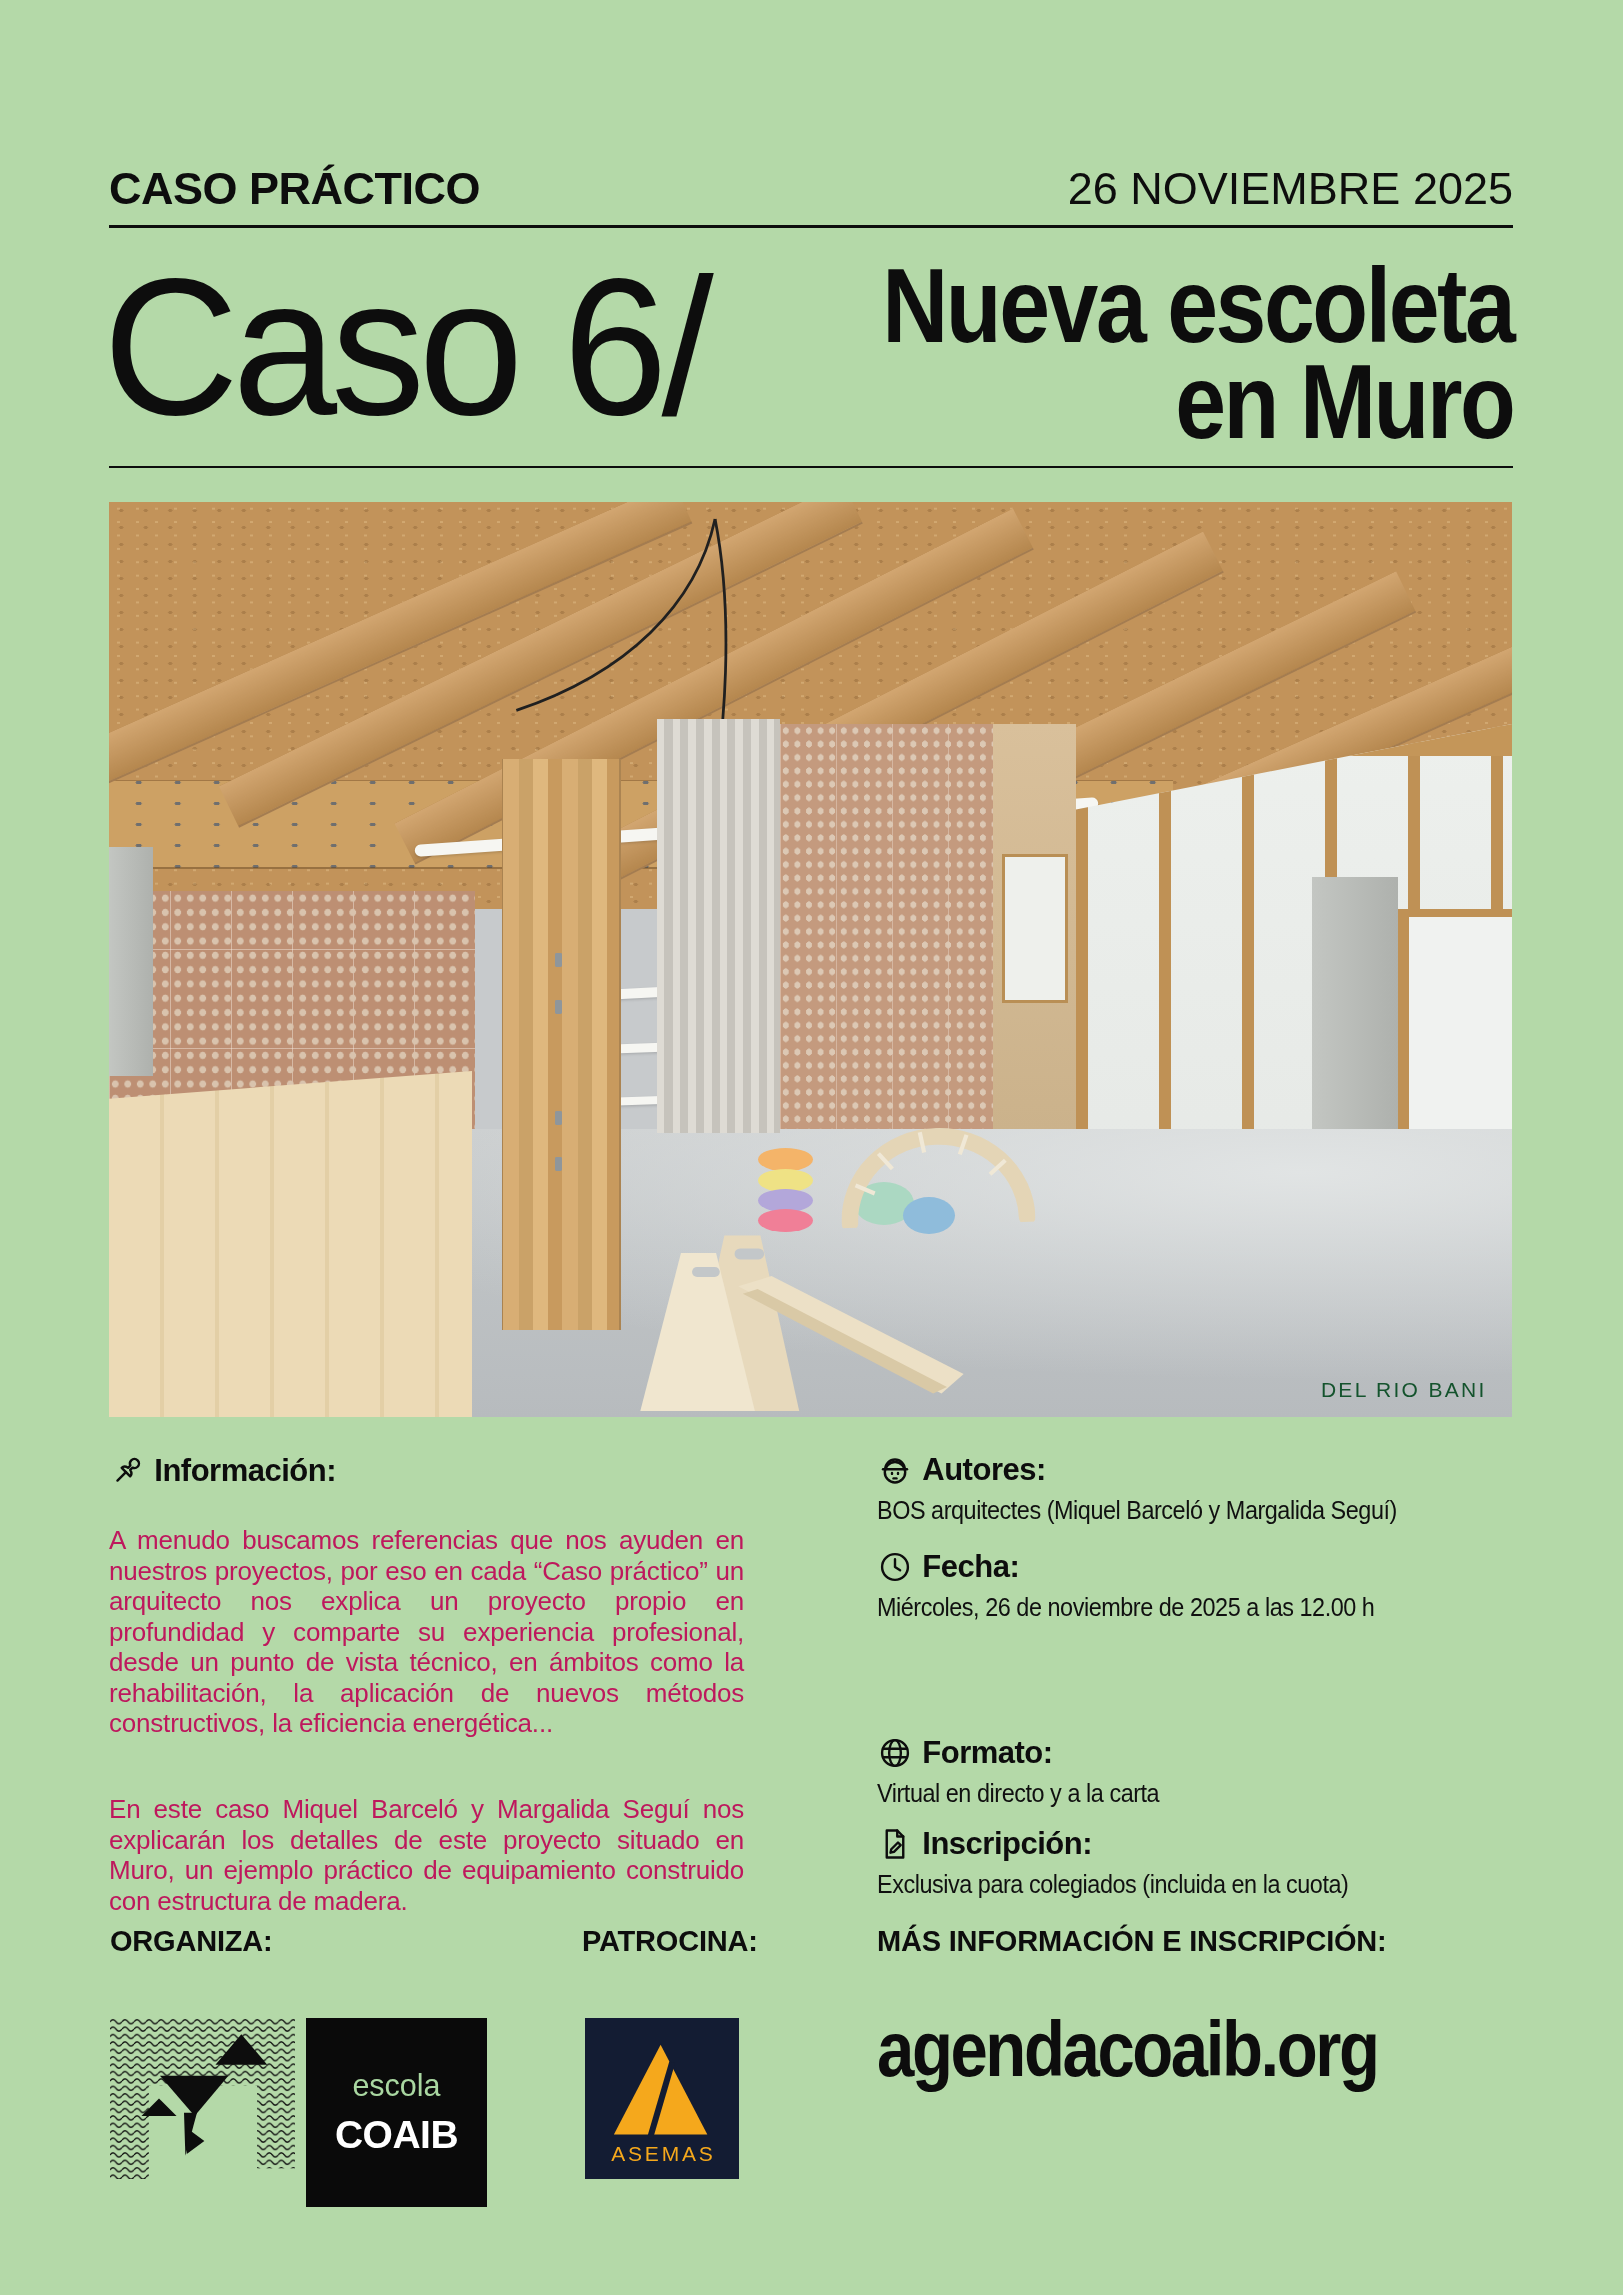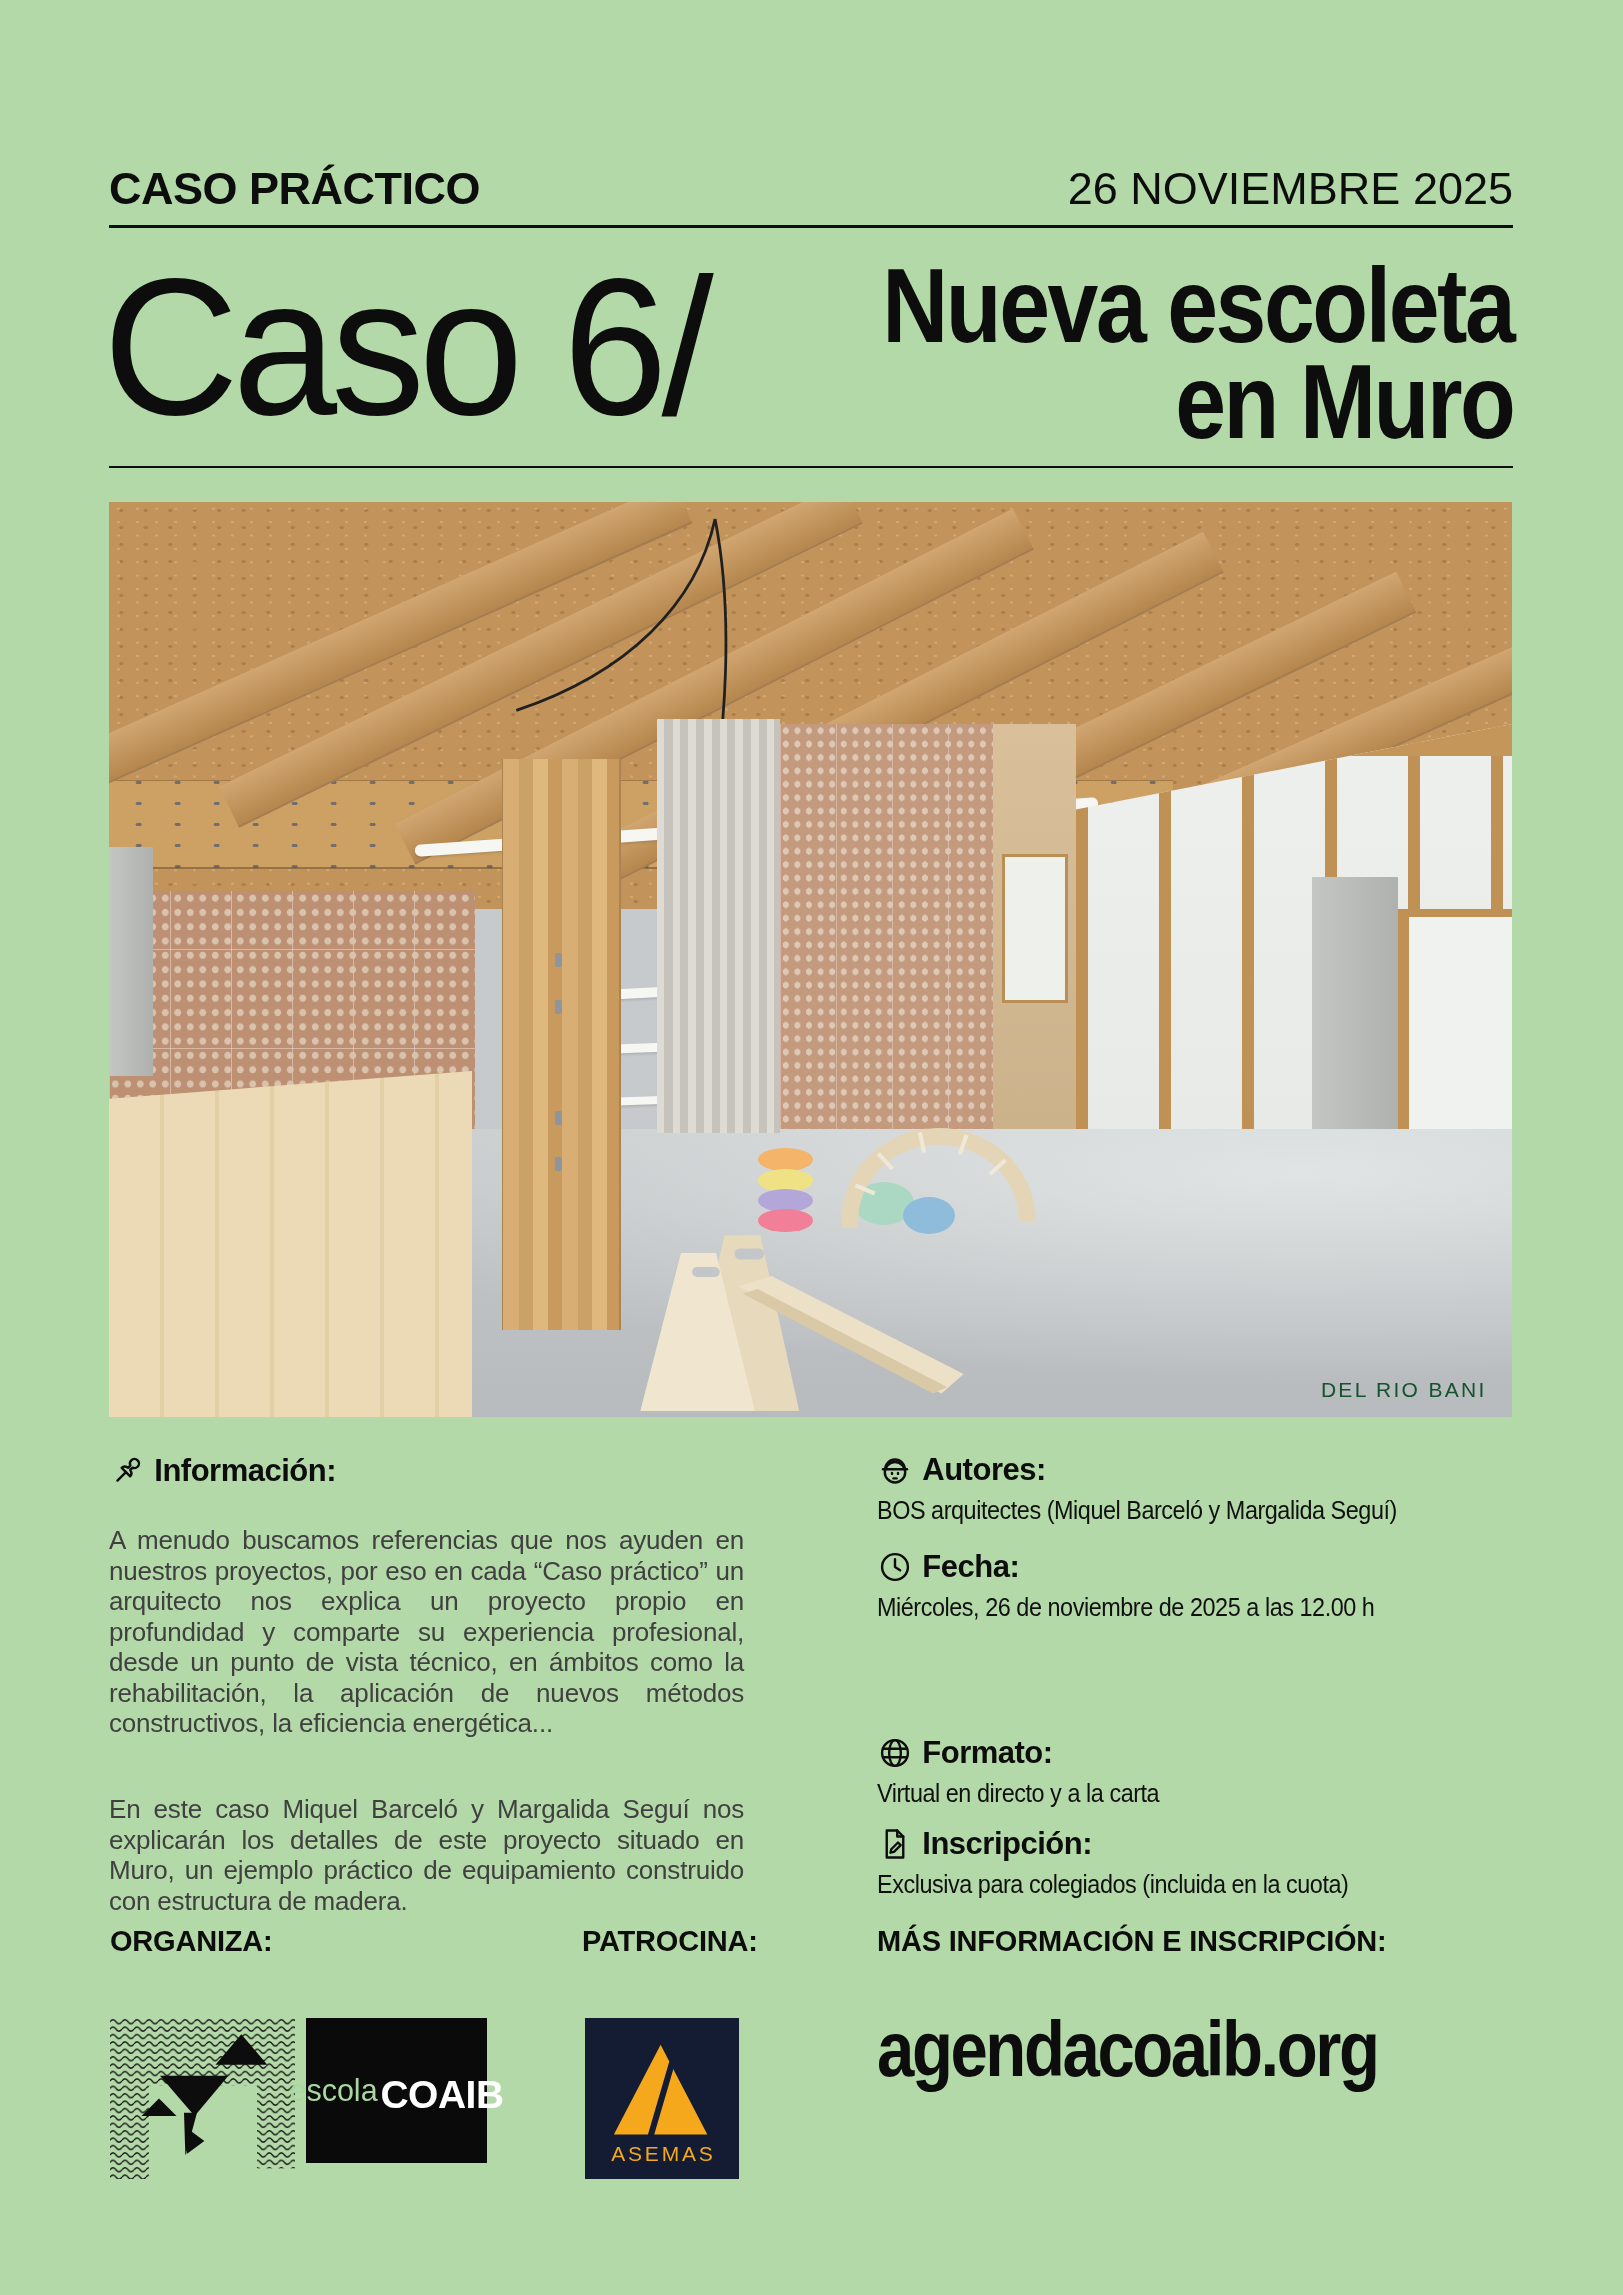--- a/index.html
+++ b/index.html
@@ -68,36 +68,36 @@
   .counter{left:0;top:569px;width:363px;height:346px;
     clip-path:polygon(0 8%,100% 0,100% 100%,0 100%);
     background:repeating-linear-gradient(90deg,#ecdab6 0 51px,#e3cfa6 51px 55px);}
   .disc{position:absolute;width:55px;height:23px;border-radius:50%;}
   .pebble{position:absolute;border-radius:50%;}
   .credit{right:25.4px;top:876px;font-size:21px;letter-spacing:2.3px;color:#14532d;}
 
   
   .sec-head{display:flex;align-items:center;gap:9.3px;font-size:31px;font-weight:700;letter-spacing:-0.5px;}
   .sec-head svg{width:36px;height:36px;flex:0 0 auto;}
-  .copy{font-size:26px;line-height:30.5px;text-align:justify;letter-spacing:-0.2px;width:635px;color:#404040;}
+  .copy{font-size:26px;line-height:30.5px;text-align:justify;letter-spacing:-0.2px;width:635px;color:#be185d;}
   .info-head{left:109px;top:1453px;align-items:flex-end;}
   .p1{left:109px;top:1499px;} .p2{left:109px;top:1768px;}
   .detail{left:877px;width:641px;}
   .d-val{margin-top:6.5px;font-size:26px;letter-spacing:-0.5px;white-space:nowrap;
          transform:scaleX(.9);transform-origin:0 0;color:#101010;}
   .d0{top:1452px;} .d1{top:1549px;} .d2{top:1644px;} .d3{top:1735px;} .d4{top:1826px;}
 
   
   .flabel{top:1925px;font-size:29px;font-weight:700;letter-spacing:-0.2px;}
   .org{left:110px;} .pat{left:582px;} .masinfo{left:877px;}
   .url{left:877px;top:2004px;font-size:78px;font-weight:700;letter-spacing:-2.8px;
        transform:scaleX(.86);transform-origin:0 0;}
   .logo-waves{left:110px;top:2018px;width:185px;height:161px;}
-  .logo-escola{left:306px;top:2018px;width:181px;height:145px;background:#0a0a0a;
-       display:flex;flex-direction:row;align-items:center;justify-content:center;gap:2.8px;}
+  .logo-escola{left:306px;top:2018px;width:181px;height:189px;background:#0a0a0a;
+       display:flex;flex-direction:column;align-items:center;justify-content:center;gap:2.8px;}
   .escola-t1{color:#a9d7a1;font-size:30.5px;letter-spacing:0;}
   .escola-t2{color:#ffffff;font-size:39px;font-weight:700;letter-spacing:-0.5px;margin-top:8px;}
   .logo-asemas{left:585px;top:2018px;width:154px;height:161px;background:#131c33;}
   .asemas-word{position:absolute;left:0;right:0;bottom:13px;text-align:center;color:#f5a81c;
        font-size:21px;letter-spacing:2.8px;padding-left:2.8px;}
   .icon-line{stroke:#0d0d0d;stroke-width:1.6;fill:none;stroke-linecap:round;stroke-linejoin:round;}
 </style>
 </head>
 <body>
 

